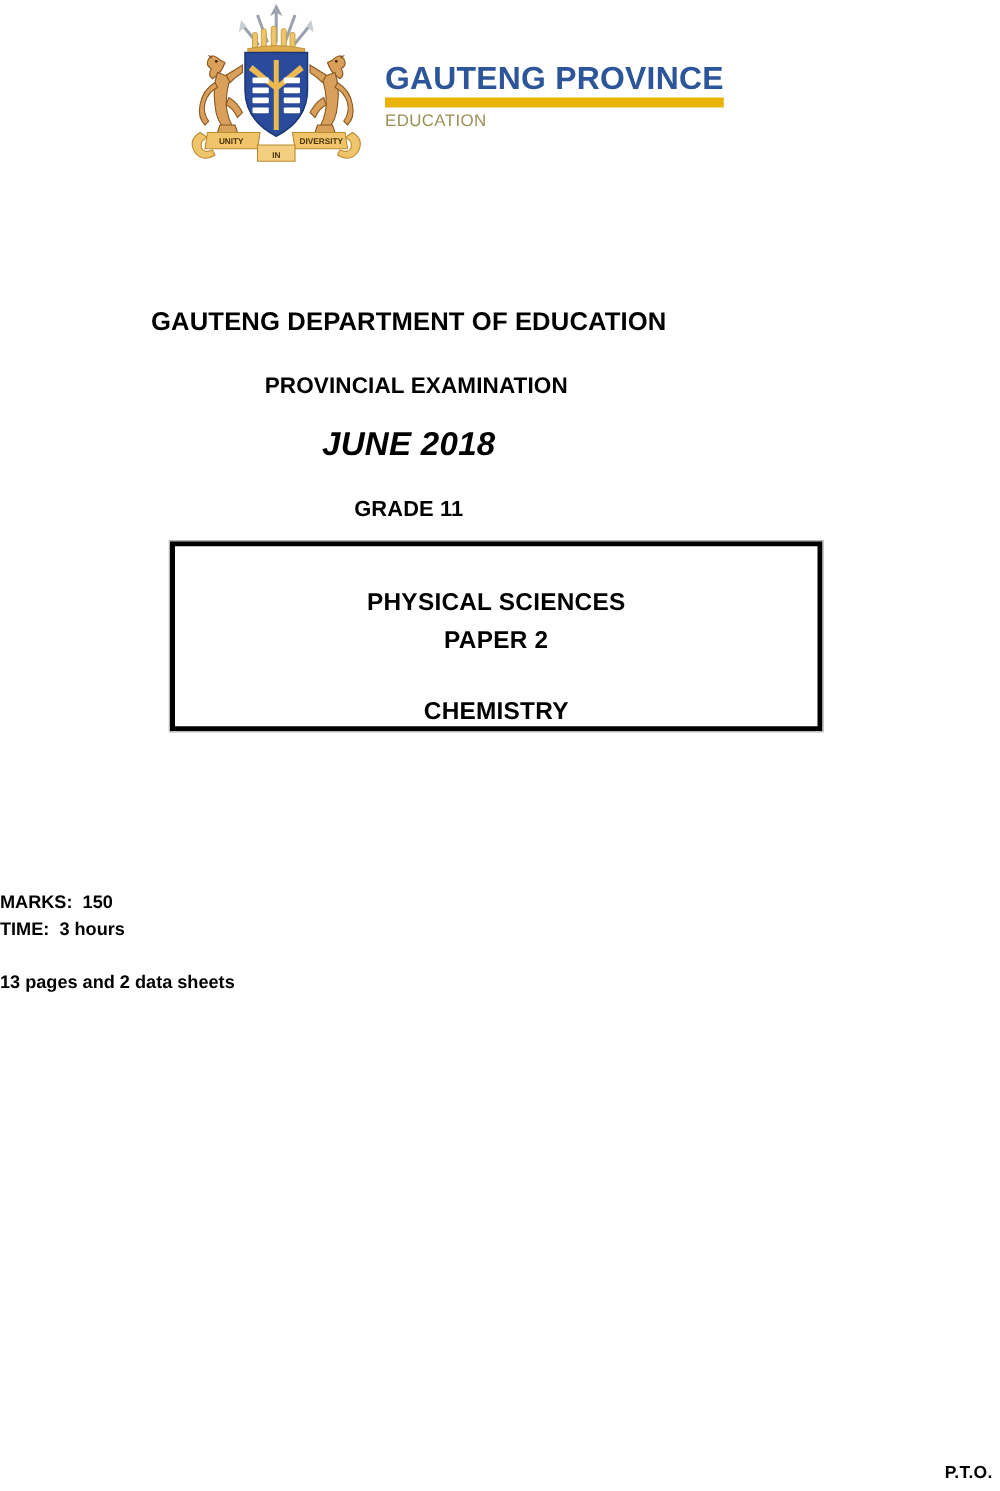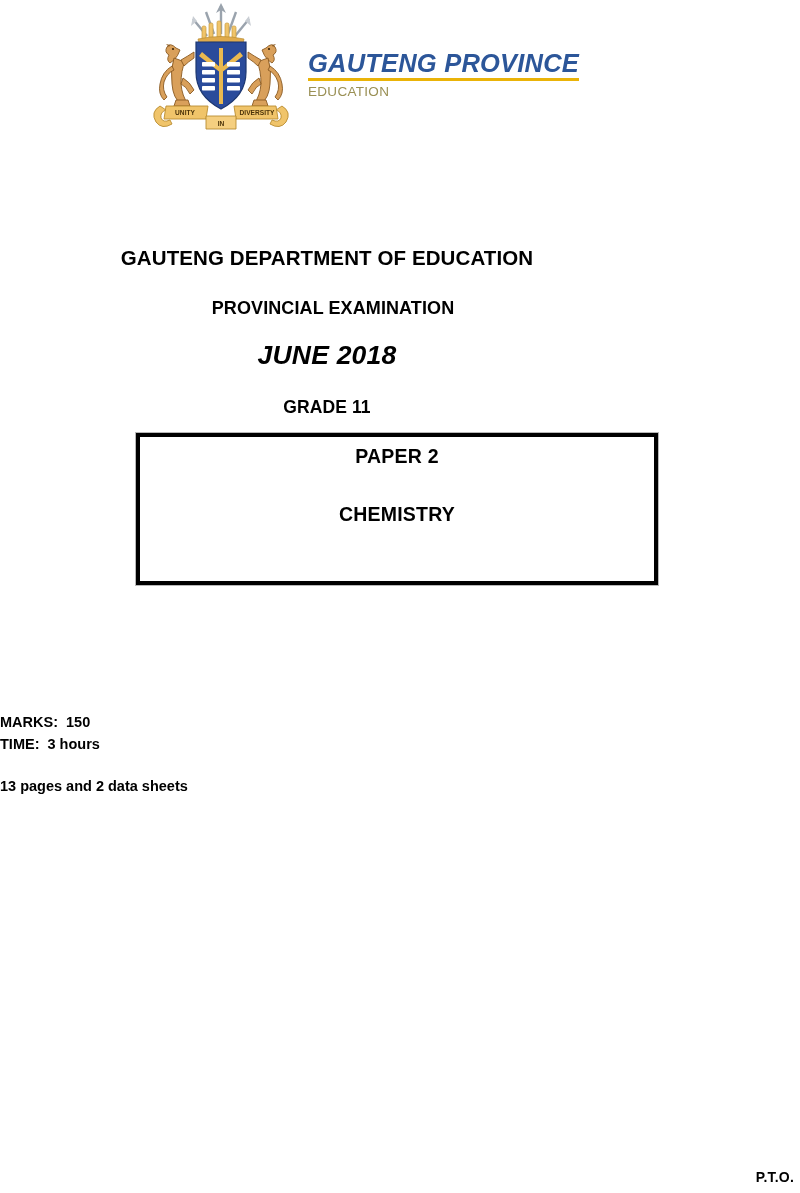--- a/index.html
+++ b/index.html
@@ -39,24 +39,23 @@
   .letterhead-text {
     margin-left: 2px;
     padding-top: 50px;
   }
   .brand-title {
     font-size: 25.5px;
     font-weight: bold;
     letter-spacing: 0.2px;
     color: #2c5699;
     line-height: 1.06;
-    border-bottom: 3px solid #eab308;
+    border-bottom: 8px solid #eab308;
     display: inline-block;
     padding-bottom: 1px;
-    font-style: italic;
   }
   .brand-sub1 {
     font-size: 13.5px;
     letter-spacing: 0.3px;
     color: #9a9055;
     line-height: 1.25;
     margin-top: 3px;
   }
   .brand-sub2 {
     font-size: 13.5px;
@@ -257,20 +256,21 @@
   </div>
 
   <div class="title-block">
     <p class="t-dept">GAUTENG DEPARTMENT OF EDUCATION</p>
     <p class="t-exam">PROVINCIAL EXAMINATION</p>
     <p class="t-month">JUNE 2018</p>
     <p class="t-grade">GRADE 11</p>
   </div>
 
   <div class="subject-box">
+    <p class="sb-line1">PHYSICAL SCIENCES</p>
     <p class="sb-line2">PAPER 2</p>
     <p class="sb-line3">CHEMISTRY</p>
   </div>
 
   <div class="admin-block">
     <p class="admin-line">MARKS:  150</p>
     <p class="admin-line">TIME:  3 hours</p>
     <p class="admin-pages">13 pages and 2 data sheets</p>
   </div>
 

